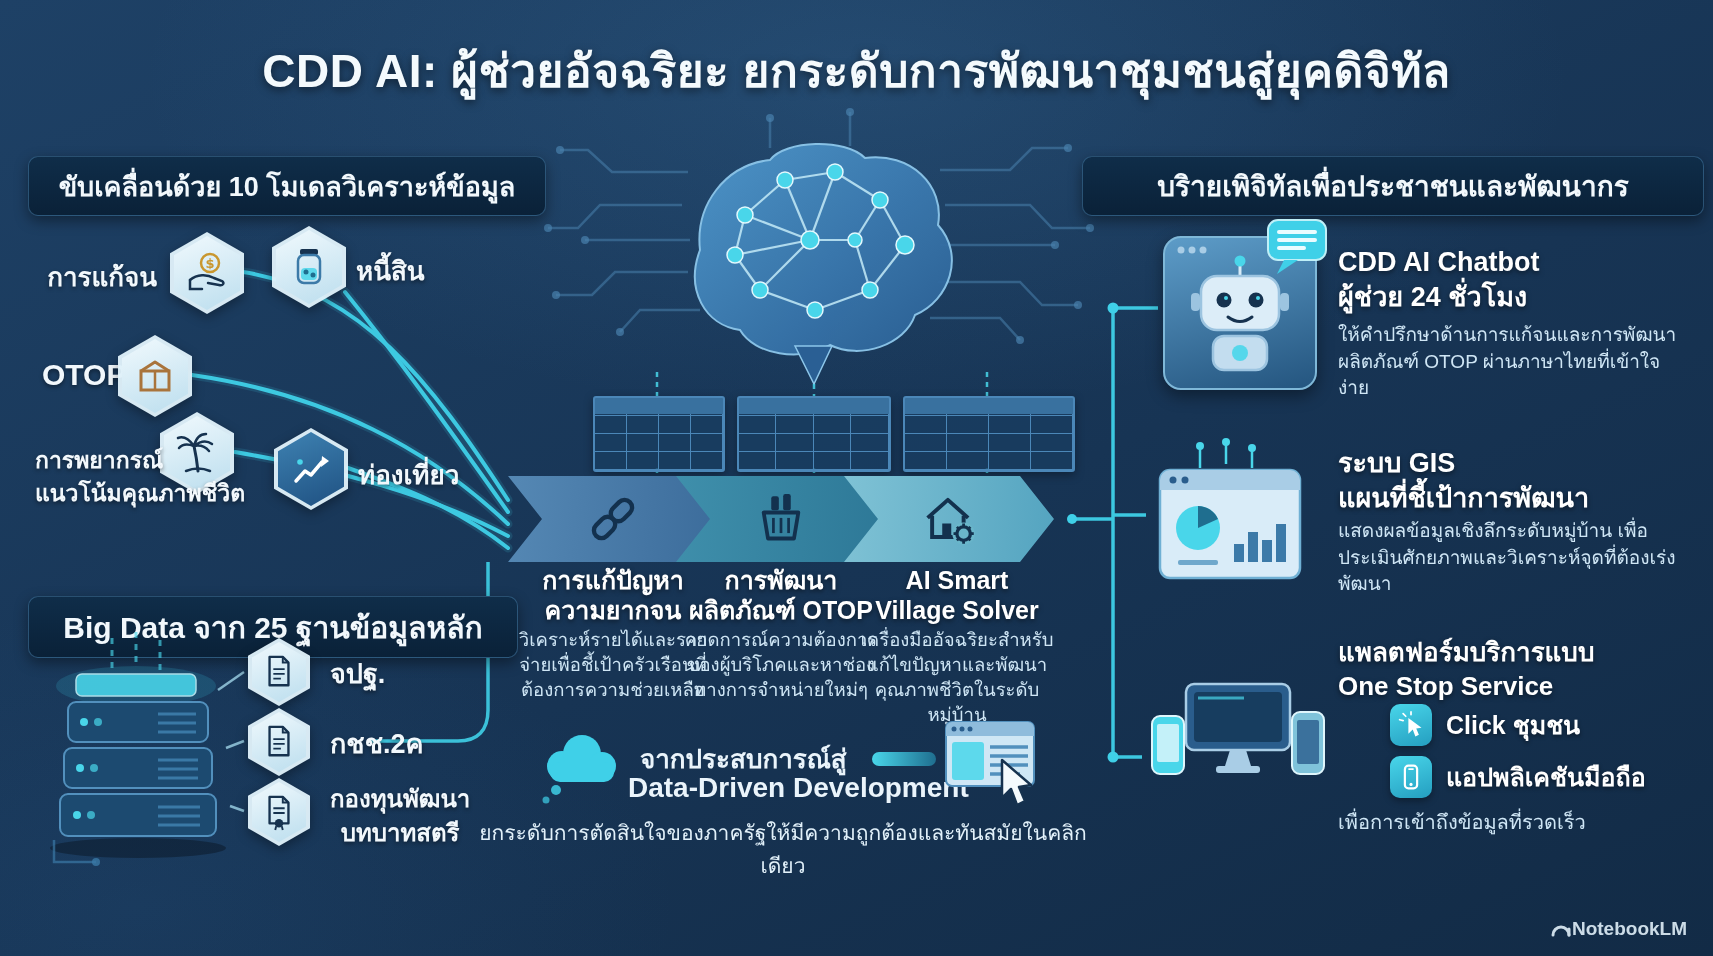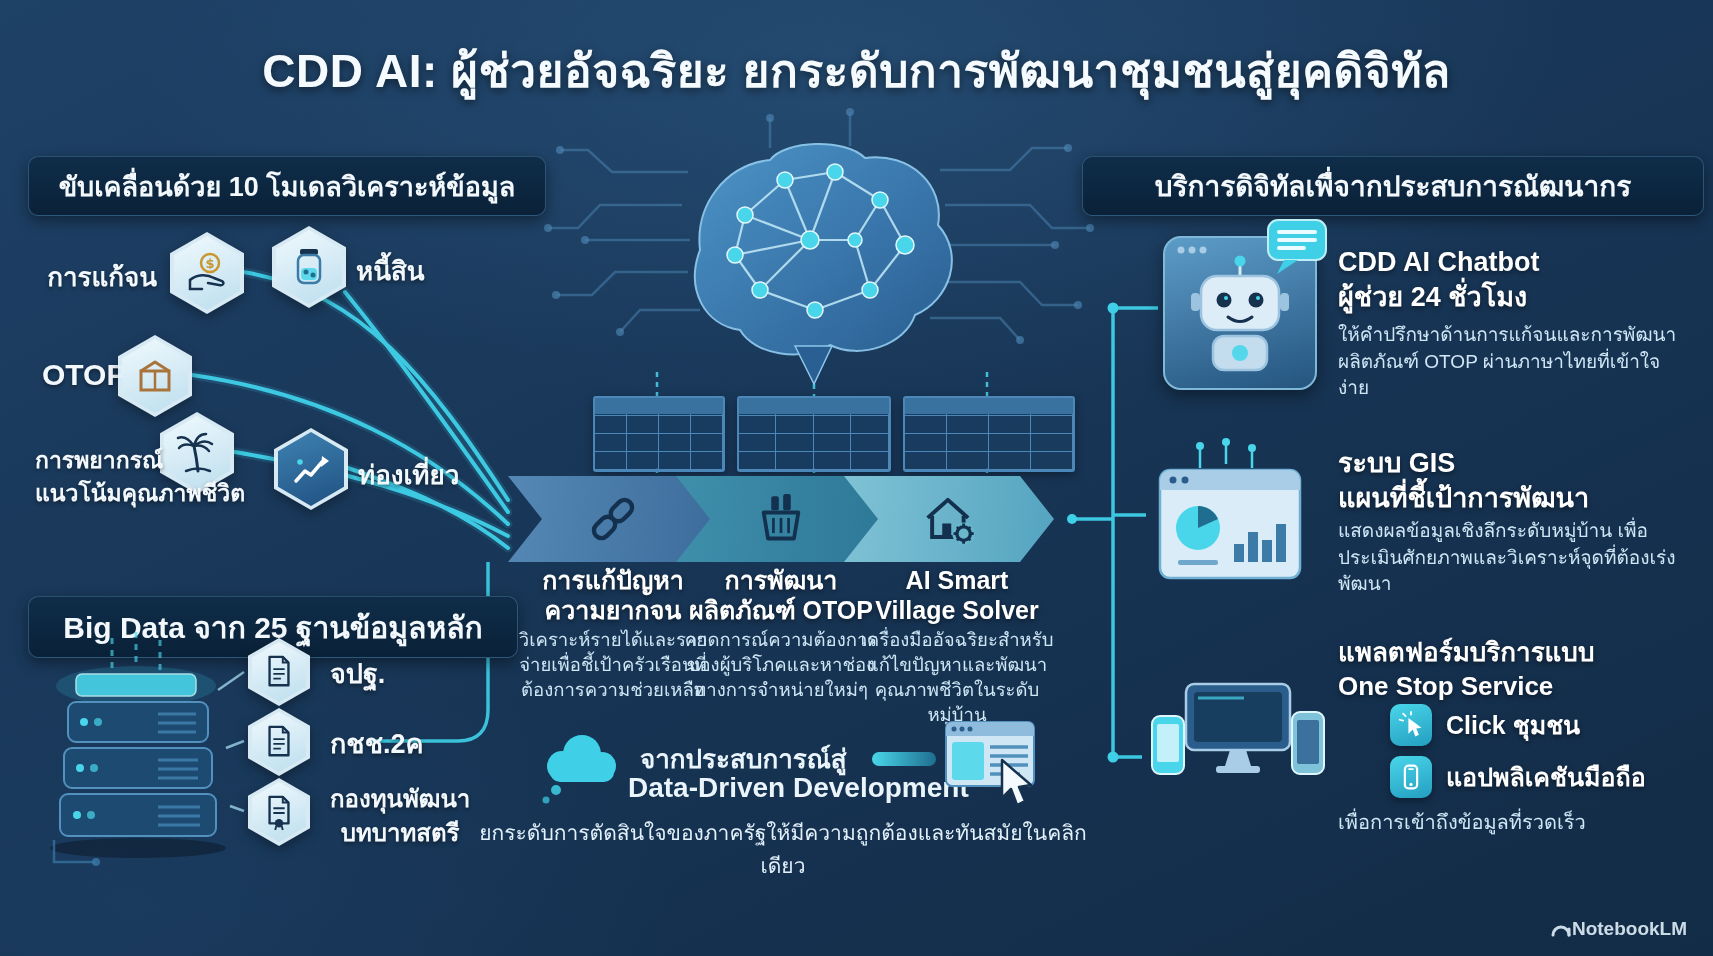--- a/index.html
+++ b/index.html
@@ -443,21 +443,21 @@
       <circle cx="28" cy="13" r="2.5" fill="#2a5d8c"></circle>
     <rect x="10" y="26" width="32" height="38" rx="3" fill="#49d6ea" opacity="0.85"></rect>
     <line x1="48" y1="31" x2="86" y2="31" stroke="#5290bd" stroke-width="3.5"></line>
     <line x1="48" y1="40" x2="86" y2="40" stroke="#5290bd" stroke-width="3.5"></line>
     <line x1="48" y1="49" x2="86" y2="49" stroke="#5290bd" stroke-width="3.5"></line>
     <line x1="48" y1="58" x2="78" y2="58" stroke="#5290bd" stroke-width="3.5"></line>
     <path d="M60 44 L60 82 L69 73 L75 89 L83 85 L77 71 L89 69 Z" fill="#f4fafd" stroke="#16324f" stroke-width="2.5" stroke-linejoin="round"></path>
   </svg>
   <div id="footer-caption">ยกระดับการตัดสินใจของภาครัฐให้มีความถูกต้องและทันสมัยในคลิกเดียว</div>
 
-  <div id="services-header" class="badge">บริการดิจิทัลเพื่จากประสบการณัฒนากร</div>
+  <div id="services-header" class="badge">บริายเพิจิทัลเพื่อประชาชนและพัฒนากร</div>
 
   <div id="chatbot-panel">
     <svg width="150" height="150" viewBox="0 0 150 150">
       <circle cx="16" cy="12" r="3.5" fill="#a9cde6"></circle>
         <circle cx="27" cy="12" r="3.5" fill="#a9cde6"></circle>
         <circle cx="38" cy="12" r="3.5" fill="#a9cde6"></circle>
       <line x1="75" y1="26" x2="75" y2="38" stroke="#d7ebf7" stroke-width="3"></line>
       <circle cx="75" cy="23" r="5.5" fill="#49d6ea"></circle>
       <rect x="36" y="38" width="78" height="54" rx="16" fill="#dcedf8" stroke="#9cc4e0" stroke-width="2.5"></rect>
       <rect x="26" y="55" width="9" height="18" rx="4" fill="#9cc4e0"></rect>

